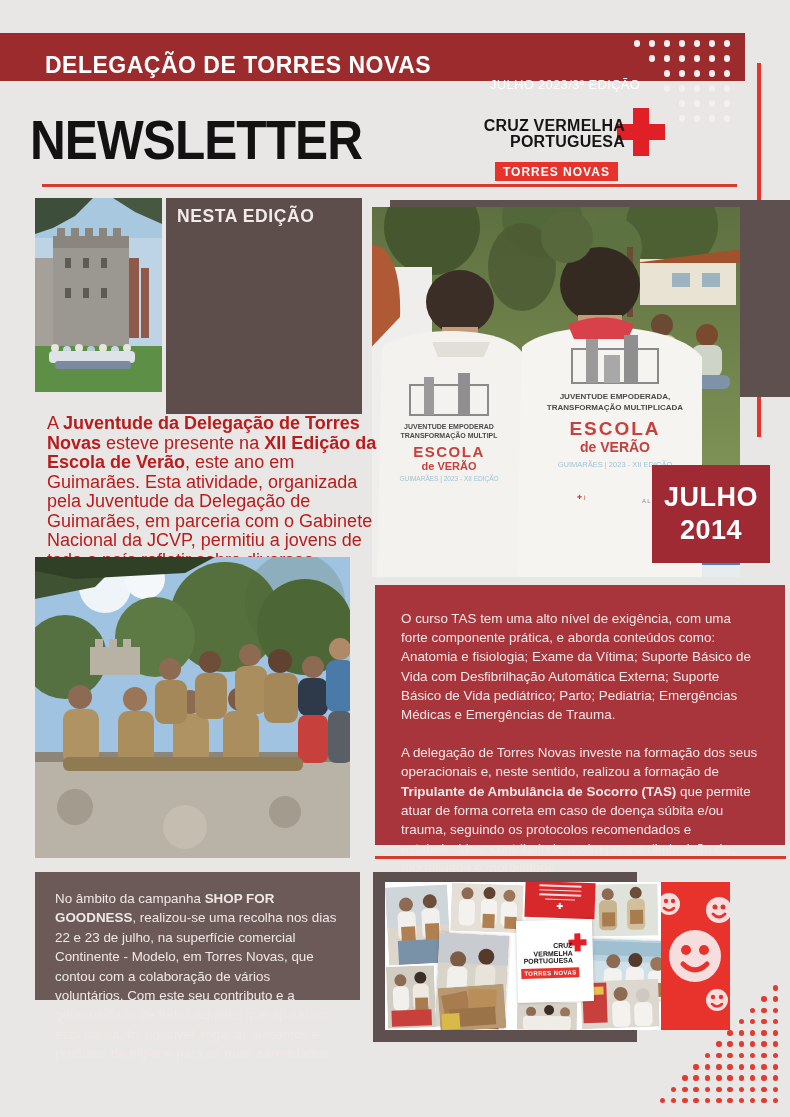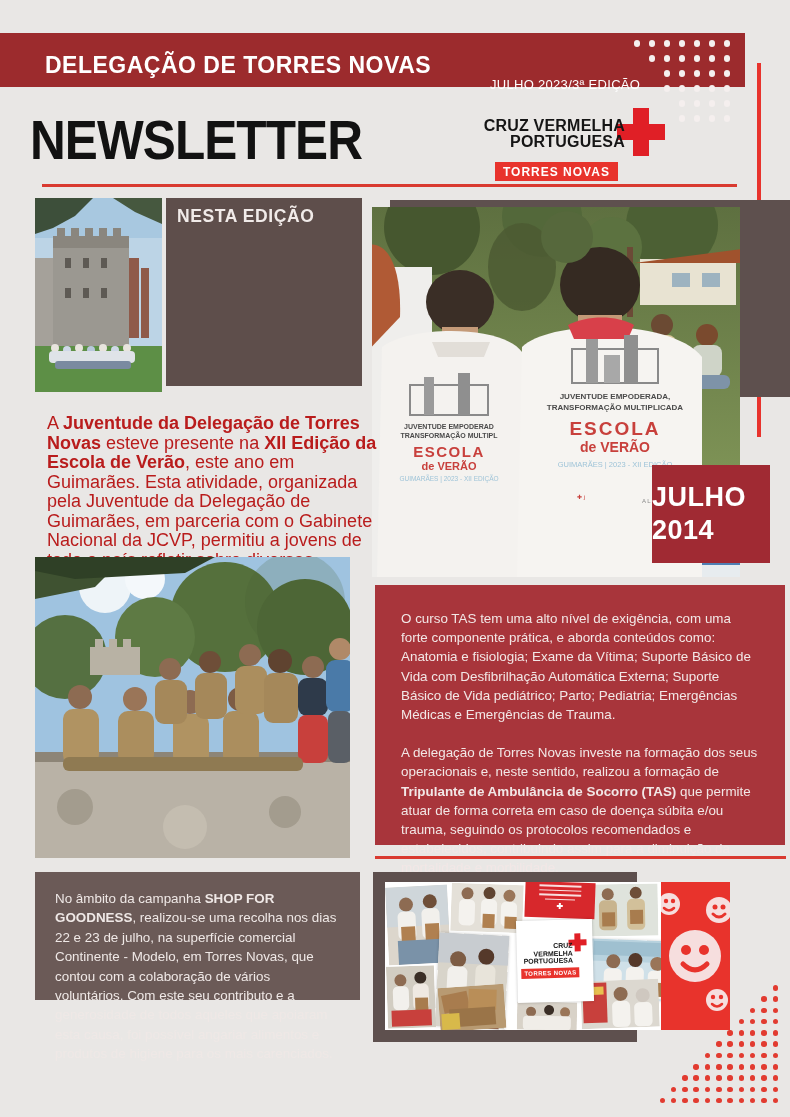--- a/index.html
+++ b/index.html
@@ -2,21 +2,21 @@
 <html><head>
 <meta charset="utf-8">
 <style>
   html,body{margin:0;padding:0;background:#cfcecc;}
   .page{
     position:relative;width:790px;height:1117px;margin:0 auto;
     background:#e9e7e5;overflow:hidden;
     font-family:"Liberation Sans",sans-serif;
   }
   
-  .banner{position:absolute;left:0;top:33px;width:745px;height:54px;background:#9c2b2d;}
+  .banner{position:absolute;left:0;top:33px;width:745px;height:48px;background:#9c2b2d;}
   .banner-title{
     position:absolute;left:45px;top:19px;color:#ffffff;font-size:23px;font-weight:800;
     letter-spacing:.5px;white-space:nowrap;
   }
   .edition{position:absolute;left:490px;top:44px;color:#ffffff;font-size:13px;font-weight:400;letter-spacing:.3px;}
   .banner-dots{position:absolute;top:7px;right:15px;}
   .dot-row{display:flex;justify-content:flex-end;gap:8.5px;margin-bottom:8.5px;}
   .dot-row .dot{width:6.5px;height:6.5px;border-radius:50%;background:#f5efee;display:block;}
   .red-vline{position:absolute;left:757px;top:63px;width:4px;height:374px;background:#e8332c;}
   .newsletter{
@@ -28,34 +28,34 @@
   .logo-cross .v{position:absolute;left:16px;top:0;width:16px;height:48px;background:#e01f26;}
   .logo-cross .h{position:absolute;left:0;top:16px;width:48px;height:16px;background:#e01f26;}
   .logo-text{position:absolute;right:40px;top:12px;text-align:right;color:#151515;font-weight:900;font-size:16px;line-height:16px;letter-spacing:.2px;white-space:nowrap;}
   .tn-badge{
     position:absolute;left:495px;top:162px;background:#e8332c;color:#fff;
     font-size:12px;font-weight:800;letter-spacing:1px;padding:3px 8px 2px 8px;white-space:nowrap;
   }
   .red-hline-top{position:absolute;left:42px;top:184px;width:695px;height:2.5px;background:#d93a30;}
   
   .castle-photo{position:absolute;left:35px;top:198px;width:127px;height:194px;}
-  .nesta-box{position:absolute;left:166px;top:198px;width:196px;height:188px;background:#5e4e4b;color:#f1ebe9;padding:8px 10px;box-sizing:border-box;}
+  .nesta-box{position:absolute;left:166px;top:198px;width:196px;height:216px;background:#5e4e4b;color:#f1ebe9;padding:8px 10px;box-sizing:border-box;}
   .nesta-title{font-size:17.5px;font-weight:800;letter-spacing:.6px;margin:0 0 6px 1px;}
   .nesta-body{font-size:13.4px;line-height:18.6px;margin:0;}
   
   .para{position:absolute;left:35px;top:402px;width:334px;font-size:18px;line-height:19.5px;color:#b91c1c;margin:12px;}
   .para b,.shop-box b,.tas-box b{font-weight:800;}
   .volunteers-photo{position:absolute;left:35px;top:557px;width:315px;height:301px;}
   .shop-box{position:absolute;left:35px;top:872px;width:325px;height:128px;background:#6b5a57;color:#efe8e6;box-sizing:border-box;padding:17px 20px;font-size:13.4px;line-height:19.4px;}
   
   .brown-panel{position:absolute;left:390px;top:200px;width:400px;height:197px;background:#5e504e;}
   .main-photo{position:absolute;left:372px;top:207px;width:368px;height:370px;}
   .julho-box{
     position:absolute;left:652px;top:465px;width:118px;height:98px;background:#a02a33;
-    display:flex;flex-direction:column;justify-content:center;
+    display:flex;flex-direction:column;align-items:center;justify-content:center;
     color:#fff;font-size:27px;font-weight:800;line-height:33px;letter-spacing:.5px;
   }
   .tas-box{position:absolute;left:375px;top:585px;width:410px;height:260px;background:#a8353b;color:#f2e7e6;box-sizing:border-box;padding:24px 26px;font-size:13.4px;line-height:19.2px;}
   .tas-box p{margin:0;}
   .tas-box p + p{margin-top:19px;}
   .red-hline-bottom{position:absolute;left:375px;top:856px;width:411px;height:3px;background:#d93a30;}
   
   .collage-backing{position:absolute;left:373px;top:872px;width:264px;height:170px;background:#5e504e;}
   .collage{position:absolute;left:385px;top:882px;width:345px;height:148px;background:#ffffff;overflow:hidden;}
   .tile{position:absolute;overflow:hidden;}

